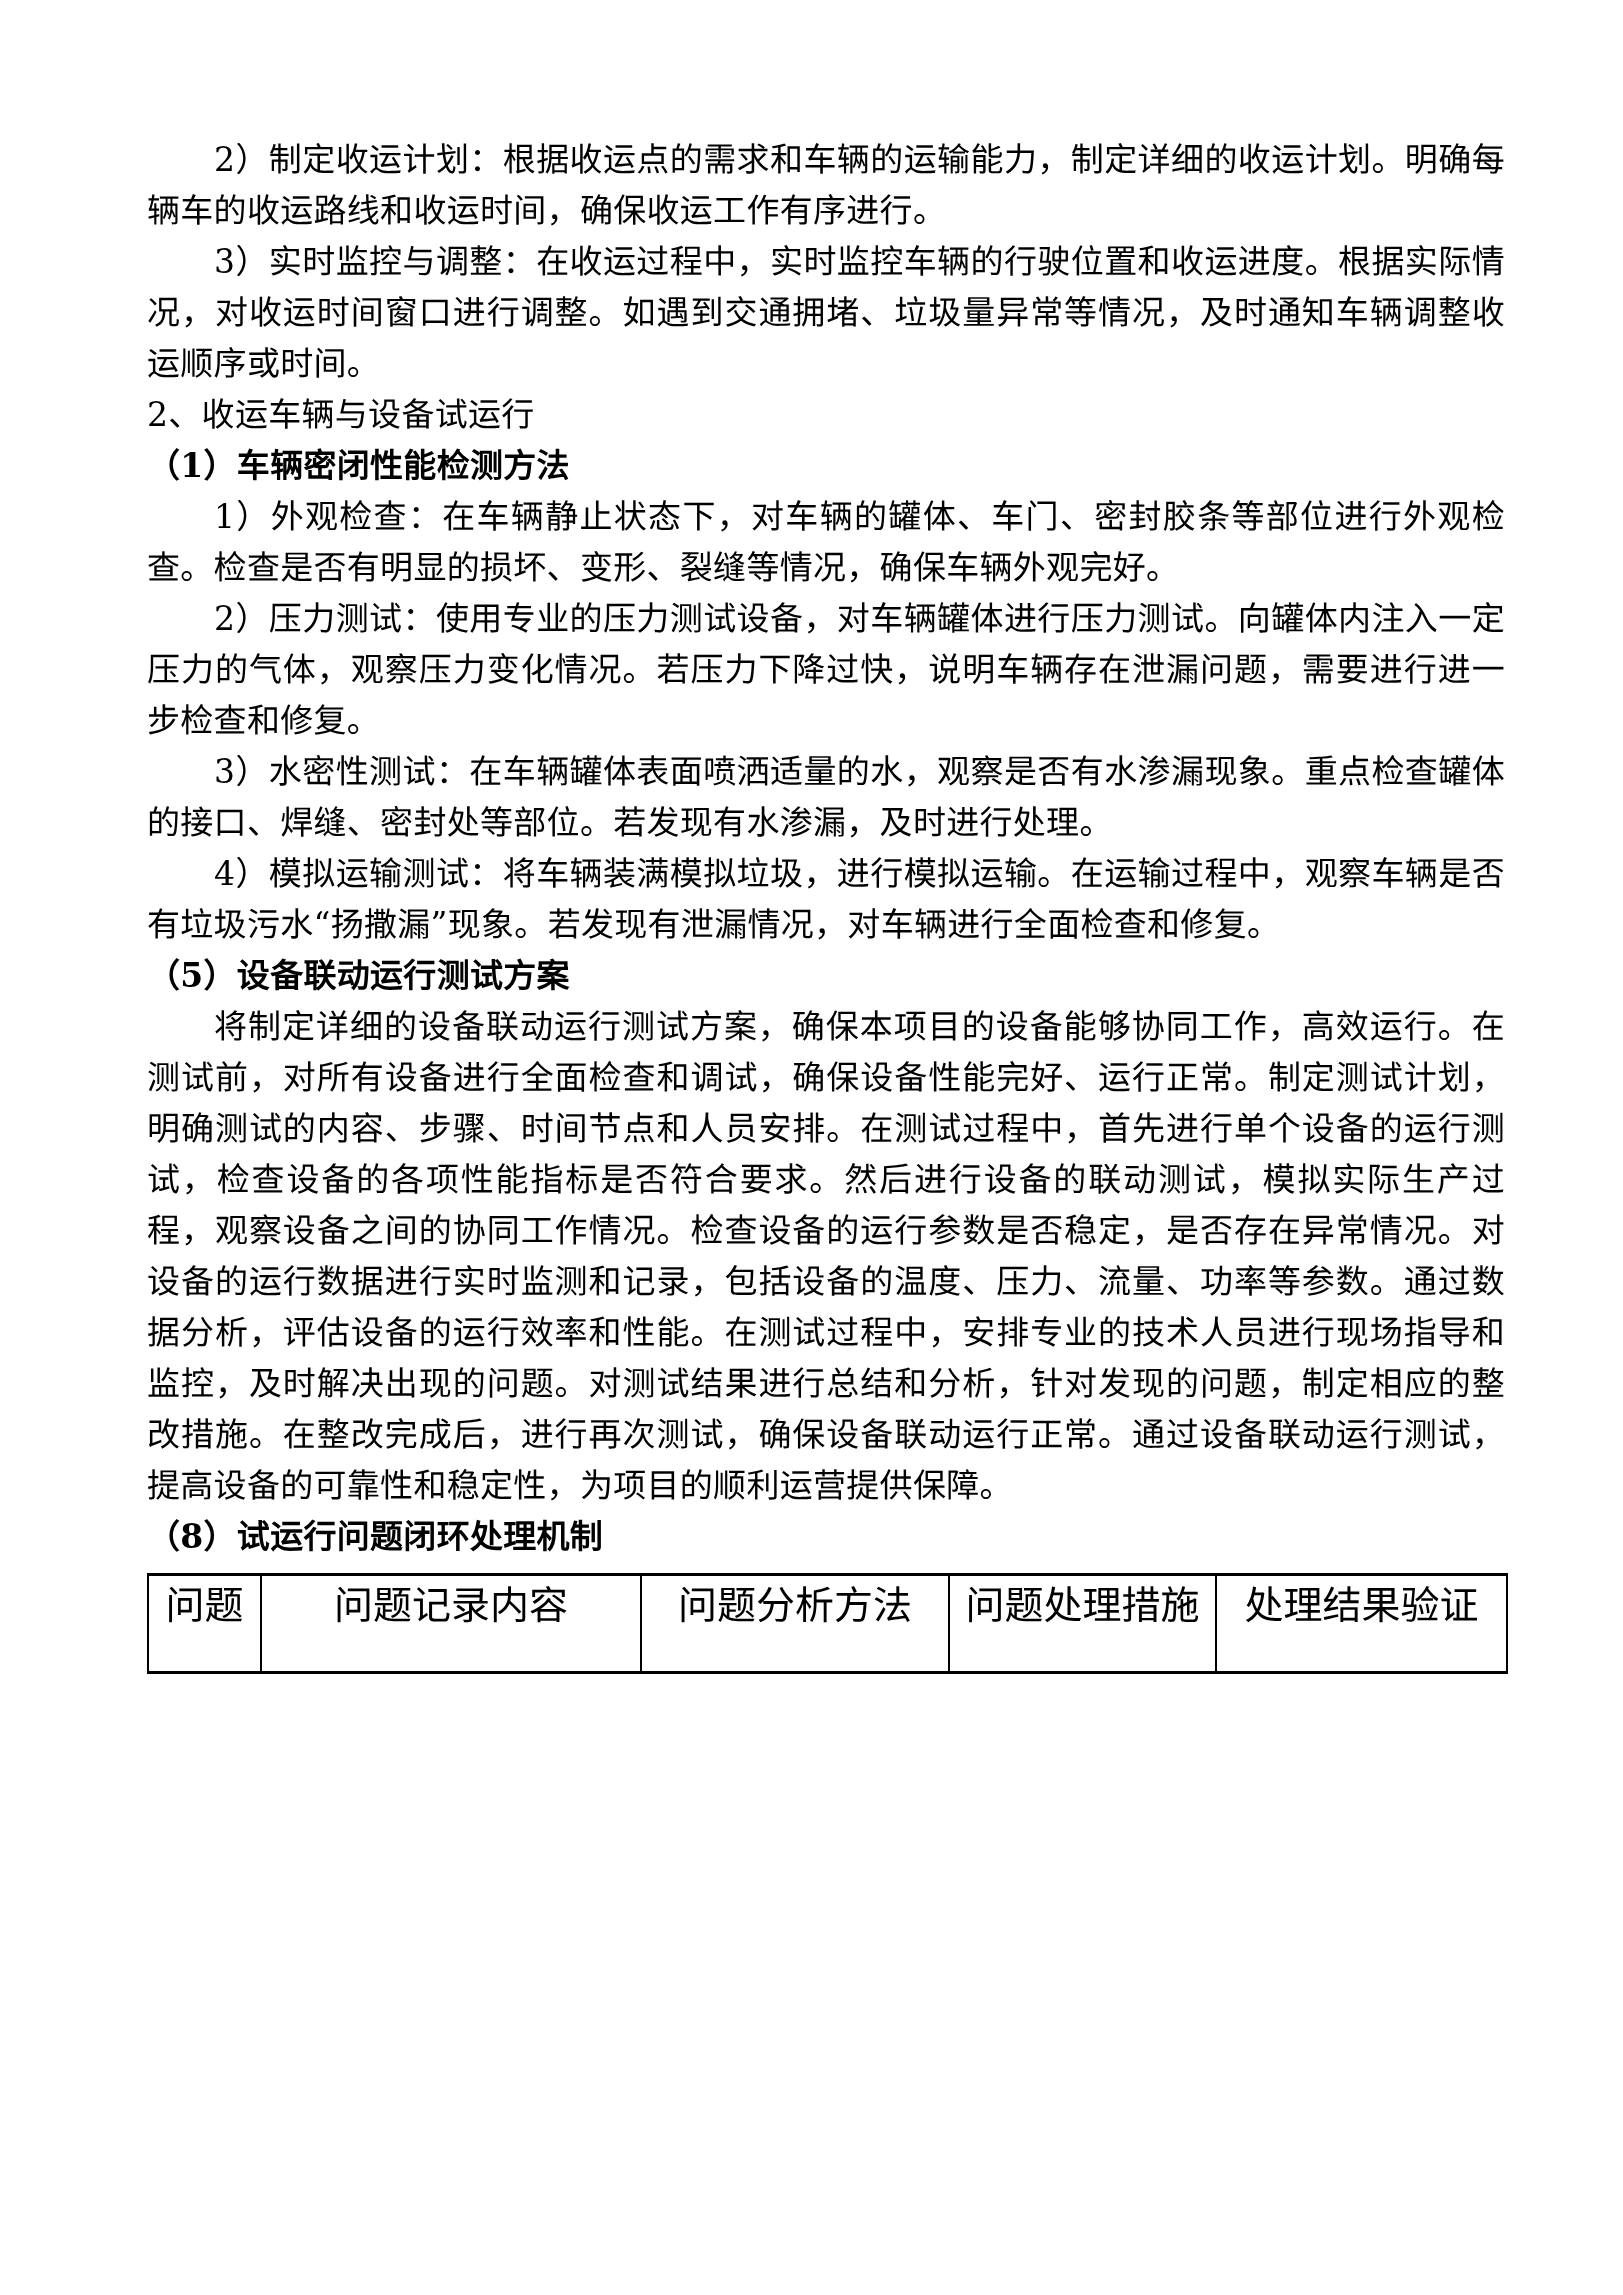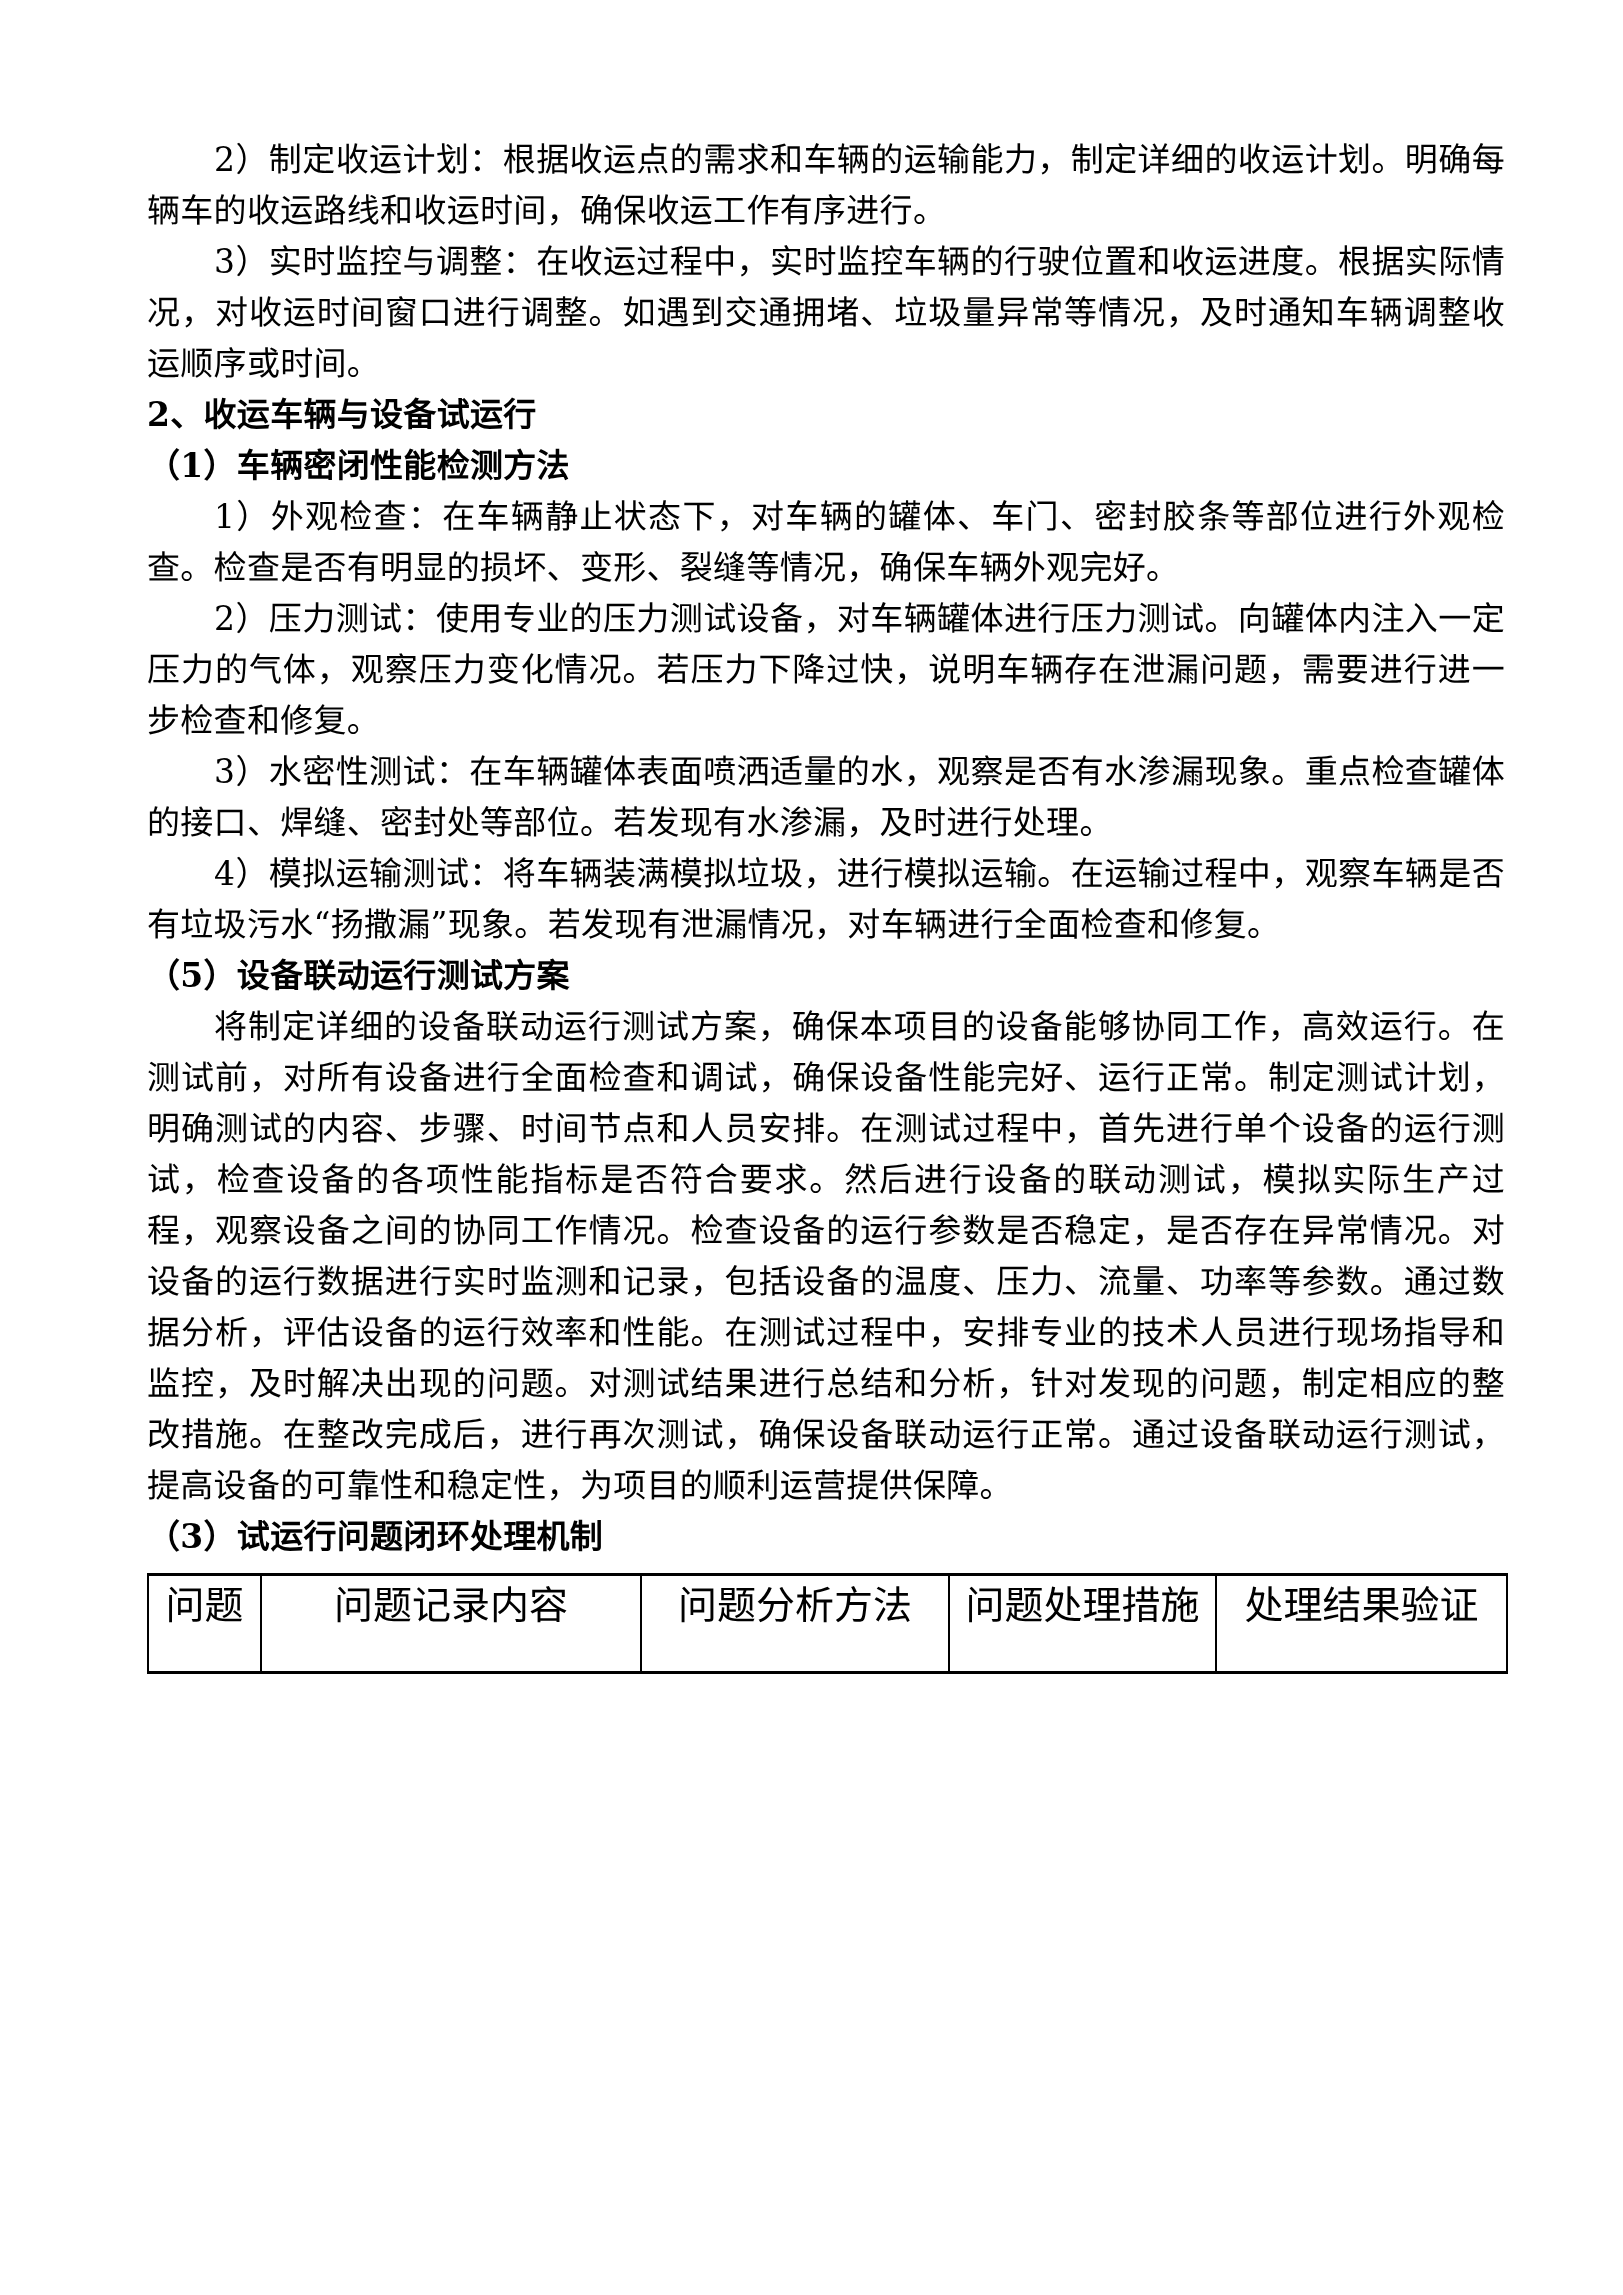--- a/index.html
+++ b/index.html
@@ -35,21 +35,21 @@
     line-height: 51px;
     text-align: justify;
     text-justify: inter-ideograph;
     letter-spacing: 0.3px;
     word-break: break-all;
   }
   p.para {
     text-indent: 67px;
   }
   p.heading {
-    font-weight: 700;
+    font-weight: 400;
     text-indent: 0;
     text-align: left;
   }
   p.heading.sub {
     font-weight: 700;
   }
   
   .issue-table {
     margin-top: 10.5px;
     border-collapse: collapse;
@@ -98,21 +98,21 @@
     <p class="para">2）压力测试：使用专业的压力测试设备，对车辆罐体进行压力测试。向罐体内注入一定压力的气体，观察压力变化情况。若压力下降过快，说明车辆存在泄漏问题，需要进行进一步检查和修复。</p>
 
     <p class="para">3）水密性测试：在车辆罐体表面喷洒适量的水，观察是否有水渗漏现象。重点检查罐体的接口、焊缝、密封处等部位。若发现有水渗漏，及时进行处理。</p>
 
     <p class="para">4）模拟运输测试：将车辆装满模拟垃圾，进行模拟运输。在运输过程中，观察车辆是否有垃圾污水“扬撒漏”现象。若发现有泄漏情况，对车辆进行全面检查和修复。</p>
 
     <p class="heading sub">（5）设备联动运行测试方案</p>
 
     <p class="para">将制定详细的设备联动运行测试方案，确保本项目的设备能够协同工作，高效运行。在测试前，对所有设备进行全面检查和调试，确保设备性能完好、运行正常。制定测试计划，明确测试的内容、步骤、时间节点和人员安排。在测试过程中，首先进行单个设备的运行测试，检查设备的各项性能指标是否符合要求。然后进行设备的联动测试，模拟实际生产过程，观察设备之间的协同工作情况。检查设备的运行参数是否稳定，是否存在异常情况。对设备的运行数据进行实时监测和记录，包括设备的温度、压力、流量、功率等参数。通过数据分析，评估设备的运行效率和性能。在测试过程中，安排专业的技术人员进行现场指导和监控，及时解决出现的问题。对测试结果进行总结和分析，针对发现的问题，制定相应的整改措施。在整改完成后，进行再次测试，确保设备联动运行正常。通过设备联动运行测试，提高设备的可靠性和稳定性，为项目的顺利运营提供保障。</p>
 
-    <p class="heading sub">（3）试运行问题闭环处理机制</p>
+    <p class="heading sub">（8）试运行问题闭环处理机制</p>
 
     <table class="issue-table">
       <colgroup>
         <col class="c0">
           <col class="c1">
           <col class="c2">
           <col class="c3">
           <col class="c4">
       </colgroup>
       <thead>

